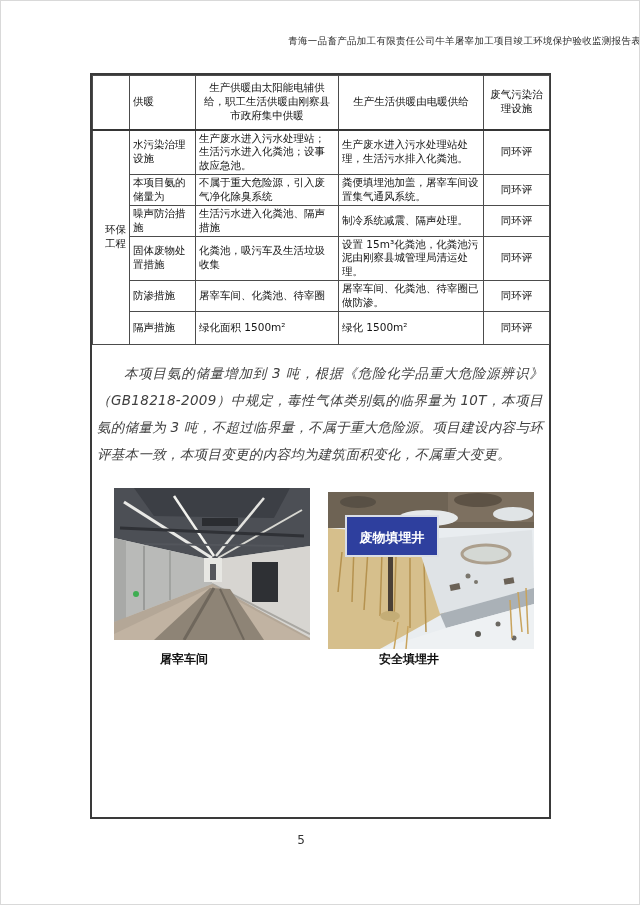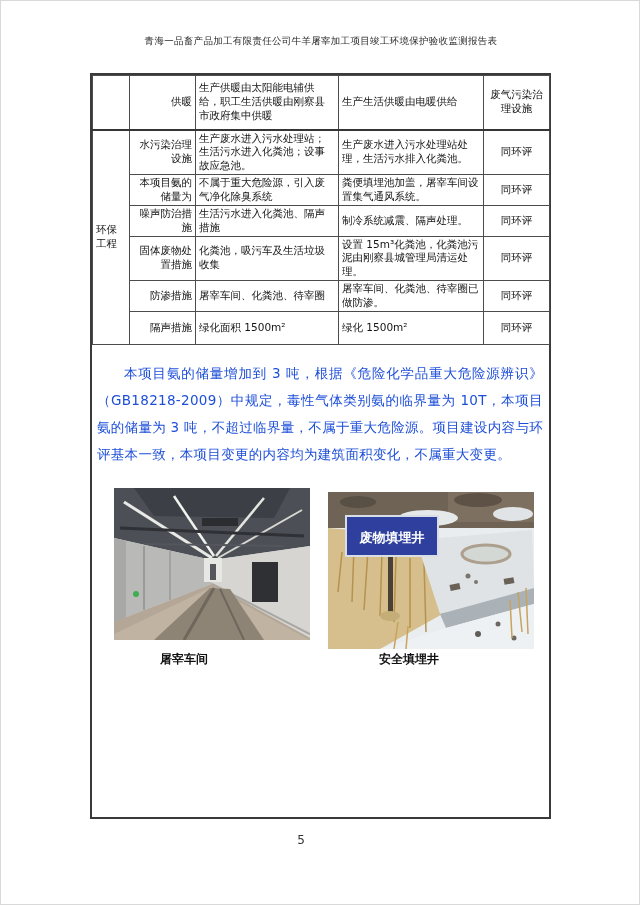--- a/index.html
+++ b/index.html
@@ -4,48 +4,48 @@
 <style>
   * { margin:0; padding:0; box-sizing:border-box; }
   html,body { background:#ffffff; }
   .page {
     position:relative; width:640px; height:905px; background:#ffffff;
     border:1px solid #d9d9d9; overflow:hidden;
     font-family:"DejaVu Sans","Liberation Sans",sans-serif; color:#1b1b1b;
   }
   .doc-header {
     position:absolute; top:34px; left:0; width:640px;
-    text-align:center; font-size:9.5px; color:#2a2a2a; letter-spacing:0.3px;
+    text-align:right; font-size:9.5px; color:#2a2a2a; letter-spacing:0.3px;
   }
   .content-box {
     position:absolute; left:89px; top:72px; width:461px; height:746px;
     border:2px solid #3a3a3a; background:#ffffff;
   }
   
   table.report { border-collapse:collapse; width:100%; table-layout:fixed;
     font-size:10.5px; color:#141414; }
   table.report td { border:1px solid #4c4c4c; padding:1px 3px;
     vertical-align:middle; line-height:1.32; word-break:break-all; }
   table.report tr.heat td { border-bottom:2px solid #353535; }
-  td.c-cat  { text-align:left; padding:0 2px; }
-  td.c-item { text-align:right; }
+  td.c-cat  { text-align:right; padding:0 2px; }
+  td.c-item { text-align:left; }
   td.c-epa, td.c-act { text-align:left; }
-  td.c-center { }
+  td.c-center { text-align:center; }
   td.c-conc { text-align:center; }
   tr.r0 td { height:54px; }
   tr.r1 td { height:44px; }
   tr.r2 td { height:29px; }
   tr.r3 td { height:29px; }
   tr.r4 td { height:43px; }
   tr.r5 td { height:29px; }
   tr.r6 td { height:33px; }
   
   .main-para {
     margin:15px 6px 0 5px; font-size:13.5px; line-height:27px;
-    text-align:justify; text-indent:2em; color:#1d4ed8; letter-spacing:0.3px;
+    text-align:justify; text-indent:2em; color:#404040; letter-spacing:0.3px;font-style:italic;
   }
   
   .photo { position:absolute; overflow:hidden; }
   .photo-left  { left:22px;  top:413px; width:196px; height:152px; }
   .photo-right { left:236px; top:417px; width:206px; height:157px; }
   .caption { position:absolute; top:576px; font-size:12px; font-weight:bold; color:#111;font-family:Liberation Serif, serif; }
   .caption-left  { left:68px; }
   .caption-right { left:270px;margin-left:17px; }
   
   .watermark {

